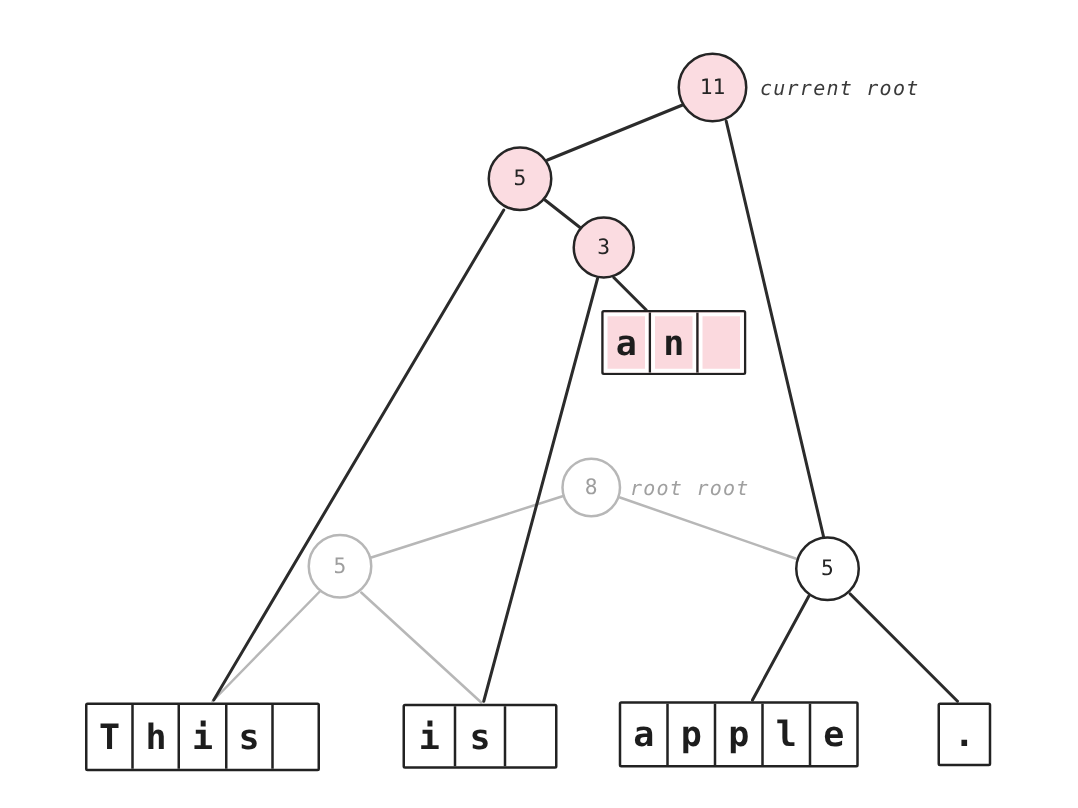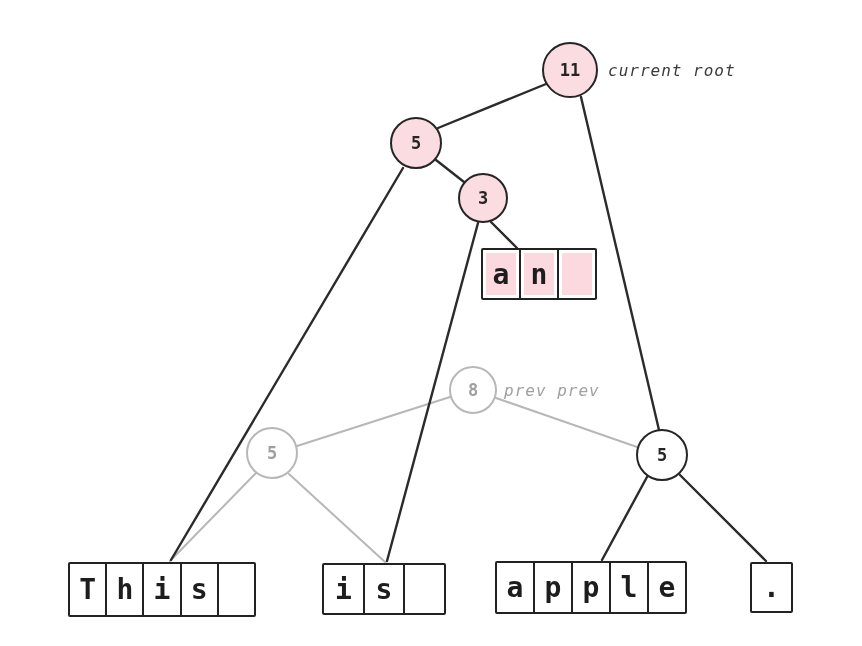--- a/index.html
+++ b/index.html
@@ -10,21 +10,21 @@
     font-family:"DejaVu Sans Mono", monospace;
     overflow:hidden;
   }
   svg.edges{position:absolute;left:0;top:0;width:862px;height:646px;}
 
   .node{
     position:absolute;
     border-radius:50%;
     display:flex;align-items:center;justify-content:center;
     box-sizing:border-box;
-    font-weight:bold;
+    font-weight:normal;
     background:#ffffff;
   }
   .node.pink{
     background:#fbdce1;
     border:2.5px solid #252525;
     color:#252525;
   }
   .node.dark{
     background:#ffffff;
     border:2.5px solid #252525;
@@ -114,21 +114,21 @@
 
   <div class="node gray" style="left:246px;top:427px;width:52px;height:52px;">
     <span class="node-label">5</span>
   </div>
 
   <div class="node dark" style="left:636px;top:429px;width:52px;height:52px;">
     <span class="node-label">5</span>
   </div>
 
   <div class="annot dark" style="left:608px;top:61px;">current root</div>
-  <div class="annot gray" style="left:504px;top:381px;">prev prev</div>
+  <div class="annot gray" style="left:504px;top:381px;">root root</div>
 
   <div class="leafbox pinkcells" style="left:481px;top:248px;width:116px;height:52px;">
     <div class="cell">a</div>
     <div class="cell">n</div>
     <div class="cell"> </div>
   </div>
 
   <div class="leafbox" style="left:68px;top:562px;width:188px;height:55px;">
     <div class="cell">T</div>
     <div class="cell">h</div>

